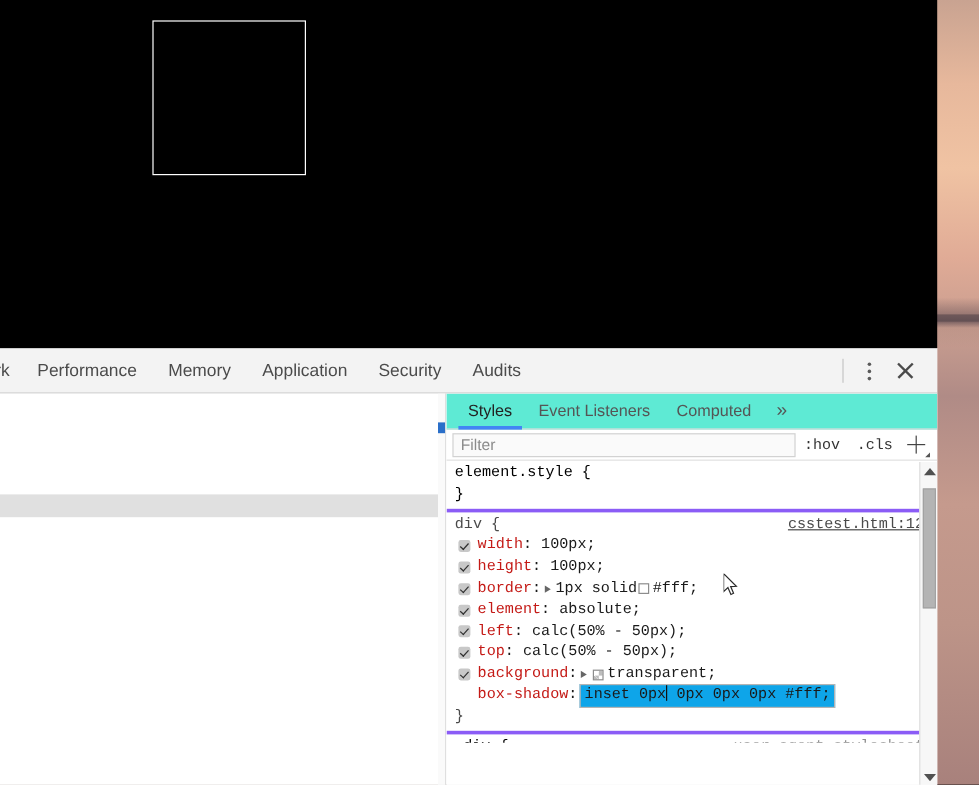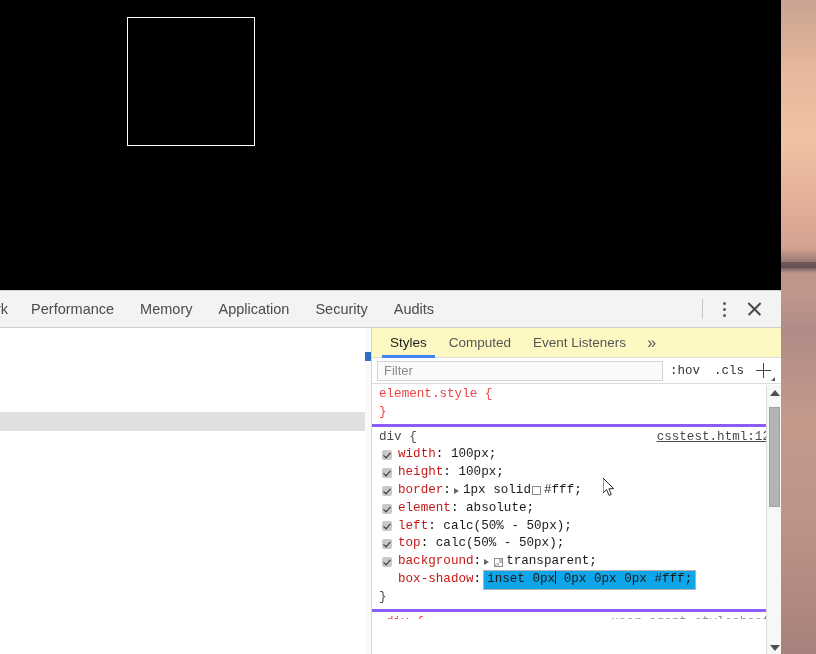--- a/index.html
+++ b/index.html
@@ -173,21 +173,21 @@
     display: flex;
     flex-direction: column;
     overflow: hidden;
   }
 
   
   .st-tabs {
     height: 30px;
     display: flex;
     align-items: center;
-    background: #fef9c3;
+    background: #5eead4;
     border-bottom: 1px solid #dcdcdc;
     position: relative;
     padding-left: 7px;
   }
   .st-tab {
     font-size: 13.5px;
     color: #555;
     padding: 0 11px;
     line-height: 29px;
     white-space: nowrap;
@@ -268,21 +268,21 @@
     overflow: hidden;
     font-family: "Liberation Mono", monospace;
     font-size: 12.6px;
     line-height: 17.8px;
     color: #222;
     background: #ffffff;
   }
   .rule-block { padding: 2px 0 2px 7px; position: relative; }
   .rule-block + .rule-block { border-top: 3px solid #8b5cf6; }
   .rule-sel { color: #4a4a4a; }
-  .rule-sel.grey { color: #ef4444; }
+  .rule-sel.grey { color: #000000; }
   .rule-origin {
     position: absolute;
     right: 11px;
     color: #4a4a4a;
     text-decoration: underline;
     cursor: pointer;
   }
   .decl {
     display: flex;
     align-items: center;
@@ -445,22 +445,22 @@
         <div class="dom-selected-row"></div>
         <div class="dom-pane-scroll">
             <i></i>
           </div>
       </div>
 
       <div class="styles-pane">
 
         <div class="st-tabs">
           <div class="st-tab active">Styles</div>
+          <div class="st-tab">Event Listeners</div>
           <div class="st-tab">Computed</div>
-          <div class="st-tab">Event Listeners</div>
           <div class="st-overflow">»</div>
         </div>
 
         <div class="st-filter-row">
           <input class="filter-input" type="text" placeholder="Filter" style="">
           <div class="st-tool">:hov</div>
           <div class="st-tool">.cls</div>
           <div class="plus-btn">
               <i></i>
             </div>

